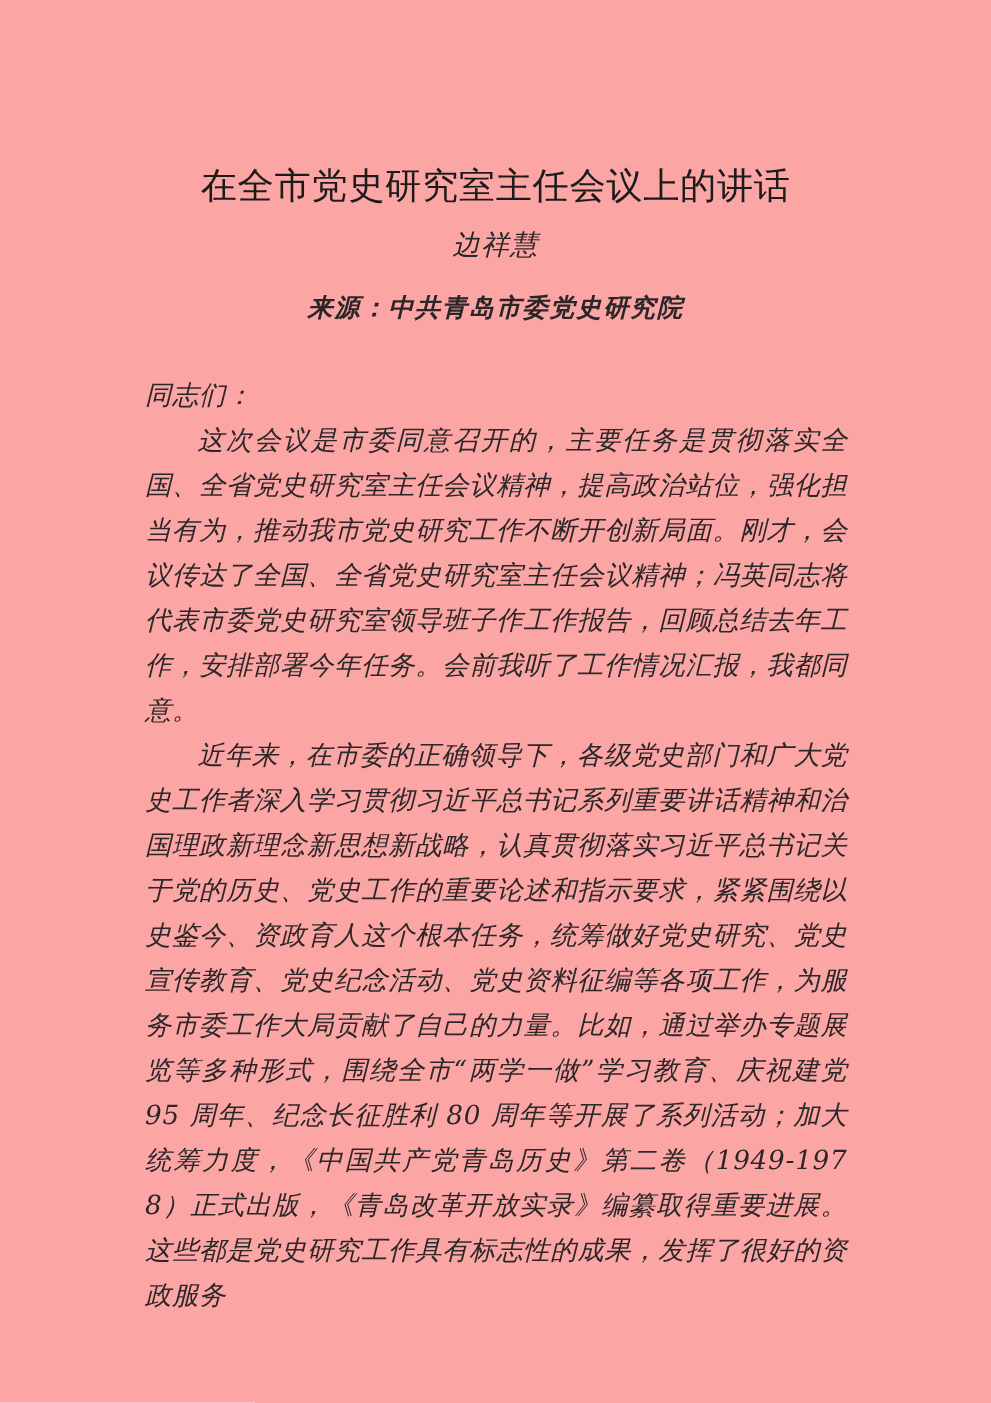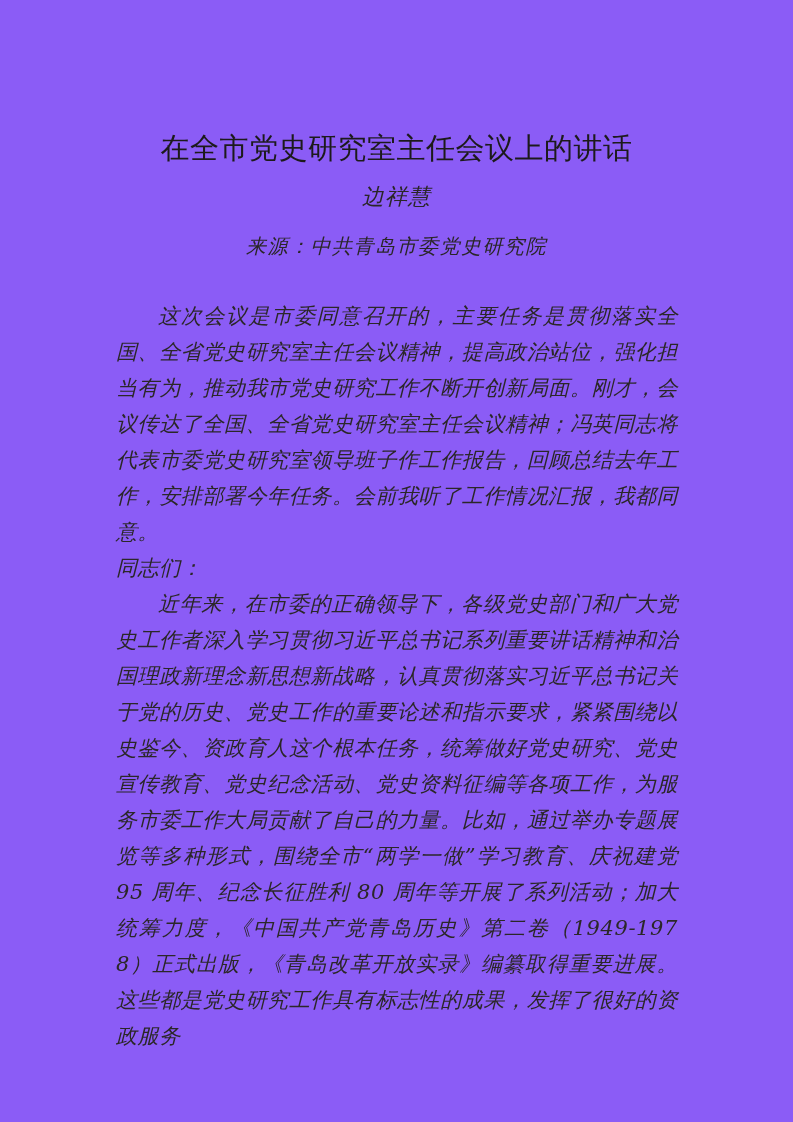--- a/index.html
+++ b/index.html
@@ -13,21 +13,21 @@
     overflow: hidden;
     font-family: "DejaVu Serif", "Liberation Serif", serif;
     color: #231f20;
     -webkit-font-smoothing: antialiased;
   }
 
   .page {
     position: relative;
     width: 793px;
     height: 1122px;
-    background: #8b5cf6;
+    background: #fca5a5;
     box-sizing: border-box;
   }
 
   
   .title-block {
     position: absolute;
     top: 128px;
     left: 96px;
     width: 601px;
     text-align: center;
@@ -52,21 +52,21 @@
     font-style: italic;
     color: #2a2627;
     margin: 14px 0 0 0;
     letter-spacing: 1px;
   }
 
   .doc-source {
     font-family: "DejaVu Serif", "Liberation Serif", serif;
     font-size: 20px;
     line-height: 32px;
-    font-weight: 400;
+    font-weight: 700;
     font-style: italic;
     color: #2a2627;
     margin: 18px 0 0 0;
     letter-spacing: 1.5px;
   }
 
   
   .body-block {
     position: absolute;
     top: 298px;
@@ -101,18 +101,18 @@
 
 <div class="page">
 
   <div class="title-block">
     <h1 class="doc-title">在全市党史研究室主任会议上的讲话</h1>
     <div class="doc-author">边祥慧</div>
     <div class="doc-source">来源：中共青岛市委党史研究院</div>
   </div>
 
   <div class="body-block">
+    <p class="para salutation">同志们：</p>
     <p class="para indent">这次会议是市委同意召开的，主要任务是贯彻落实全国、全省党史研究室主任会议精神，提高政治站位，强化担当有为，推动我市党史研究工作不断开创新局面。刚才，会议传达了全国、全省党史研究室主任会议精神；冯英同志将代表市委党史研究室领导班子作工作报告，回顾总结去年工作，安排部署今年任务。会前我听了工作情况汇报，我都同意。</p>
-    <p class="para salutation">同志们：</p>
     <p class="para indent">近年来，在市委的正确领导下，各级党史部门和广大党史工作者深入学习贯彻习近平总书记系列重要讲话精神和治国理政新理念新思想新战略，认真贯彻落实习近平总书记关于党的历史、党史工作的重要论述和指示要求，紧紧围绕以史鉴今、资政育人这个根本任务，统筹做好党史研究、党史宣传教育、党史纪念活动、党史资料征编等各项工作，为服务市委工作大局贡献了自己的力量。比如，通过举办专题展览等多种形式，围绕全市“两学一做”学习教育、庆祝建党 95 周年、纪念长征胜利 80 周年等开展了系列活动；加大统筹力度，《中国共产党青岛历史》第二卷（1949-1978）正式出版，《青岛改革开放实录》编纂取得重要进展。这些都是党史研究工作具有标志性的成果，发挥了很好的资政服务</p>
   </div>
 
 </div>
 
 </body></html>

